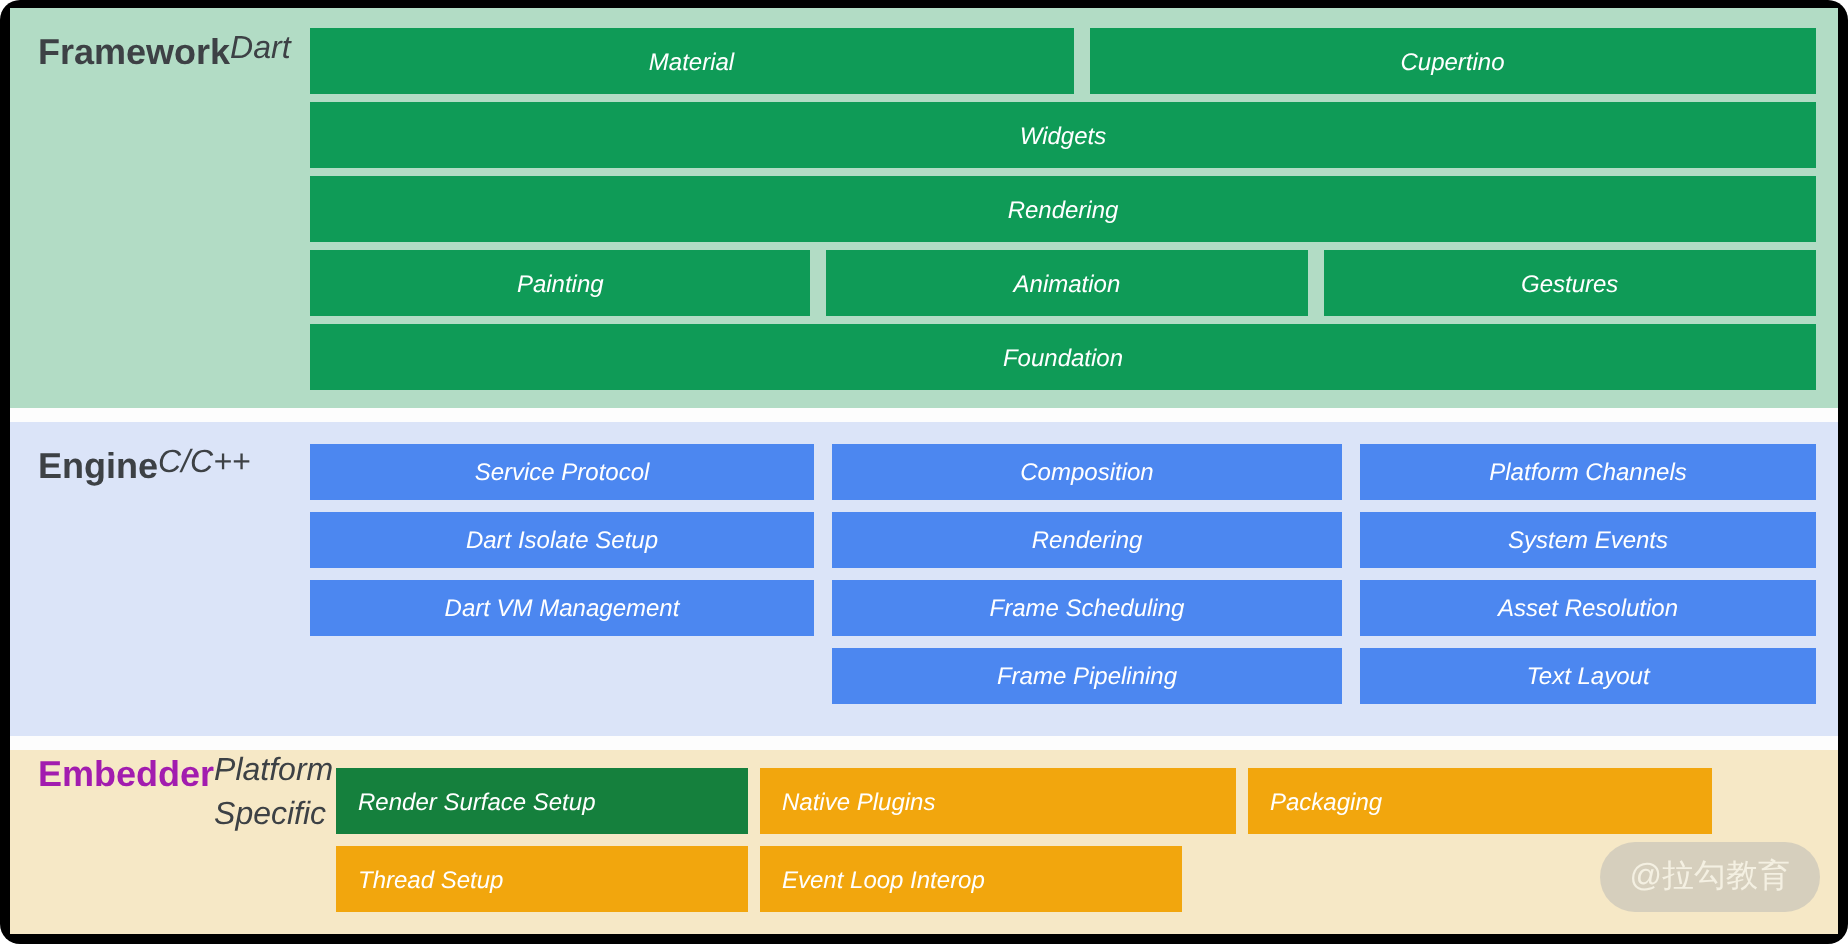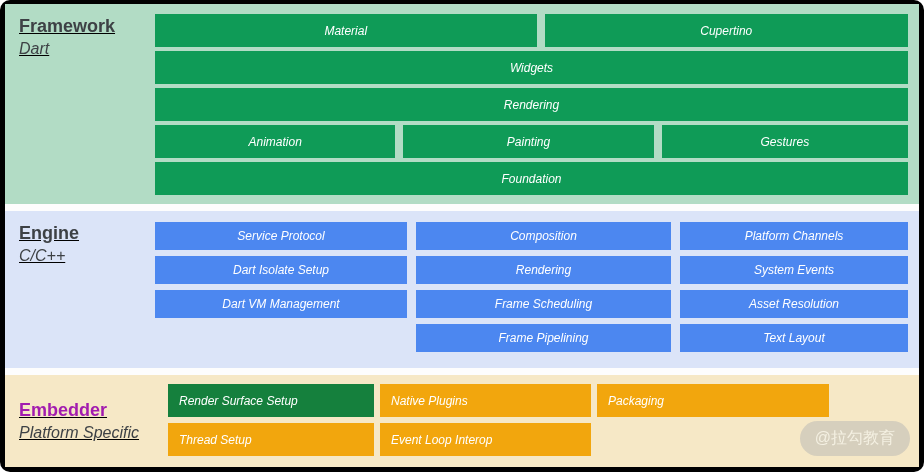--- a/index.html
+++ b/index.html
@@ -8,21 +8,21 @@
     background:#000;border-radius:10px;
     padding:4px 5px 5px 5px;
     position:relative;overflow:hidden;
   }
   .stack{width:100%;height:100%;display:flex;flex-direction:column;}
   .gap{height:7px;flex:0 0 auto;}
   .section{display:flex;flex:0 0 auto;box-sizing:border-box;}
   .section-framework{height:200px;}
   .section-engine{height:157px;}
   .section-embedder{height:92px;position:relative;}
-  .label{flex:0 0 auto;box-sizing:border-box;padding-left:14px;display:flex;flex-direction:column;text-decoration:underline;}
+  .label{flex:0 0 auto;box-sizing:border-box;padding-left:14px;display:flex;flex-direction:row;}
   .section-framework .label,.section-engine .label{width:150px;padding-top:10px;}
   .section-embedder .label{width:163px;justify-content:center;}
   .label .title{font-size:18px;font-weight:bold;line-height:24px;}
   .label .subtitle{font-size:16px;font-style:italic;line-height:22px;}
   .blocks{flex:1;display:flex;flex-direction:column;box-sizing:border-box;}
   .section-framework .blocks{padding:10px 11px 0 0;}
   .section-engine .blocks{padding:11px 11px 0 0;}
   .section-embedder .blocks{padding:9px 11px 0 0;}
   .row{display:flex;flex:0 0 auto;}
   .section-framework .row{height:33px;margin-bottom:4px;gap:8px;}
@@ -55,22 +55,22 @@
             <div class="block" style="background: rgb(15, 155, 87); color: rgb(255, 255, 255); flex: 381 1 0px;">Material</div>
             <div class="block" style="background: rgb(15, 155, 87); color: rgb(255, 255, 255); flex: 363 1 0px;">Cupertino</div>
           </div>
           <div class="row">
             <div class="block" style="background: rgb(15, 155, 87); color: rgb(255, 255, 255); flex: 1 1 0px; text-align: center;">Widgets</div>
           </div>
           <div class="row">
             <div class="block" style="background: rgb(15, 155, 87); color: rgb(255, 255, 255); flex: 1 1 0px;">Rendering</div>
           </div>
           <div class="row">
+            <div class="block" style="background: rgb(15, 155, 87); color: rgb(255, 255, 255); flex: 252 1 0px;">Painting</div>
             <div class="block" style="background: rgb(15, 155, 87); color: rgb(255, 255, 255); flex: 242 1 0px;">Animation</div>
-            <div class="block" style="background: rgb(15, 155, 87); color: rgb(255, 255, 255); flex: 252 1 0px;">Painting</div>
             <div class="block" style="background: rgb(15, 155, 87); color: rgb(255, 255, 255); flex: 248 1 0px;">Gestures</div>
           </div>
           <div class="row">
             <div class="block" style="background: rgb(15, 155, 87); color: rgb(255, 255, 255); flex: 1 1 0px;">Foundation</div>
           </div>
         </div>
       </div>
       <div class="gap" style="background: rgb(253, 253, 253);"></div>
       <div class="section section-engine" style="background: rgb(219, 228, 248);">
         <div class="label">
@@ -102,21 +102,21 @@
       </div>
       <div class="gap" style="background: rgb(253, 253, 253);"></div>
       <div class="section section-embedder" style="background: rgb(246, 232, 198);">
         <div class="label">
           <div class="title" style="color: #a21caf;">Embedder</div>
           <div class="subtitle" style="color: rgb(61, 65, 69);">Platform Specific</div>
         </div>
         <div class="blocks">
           <div class="row">
             <div class="block" style="background: #15803d; color: rgb(255, 255, 255); width: 206px; flex: 0 0 auto;">Render Surface Setup</div>
-            <div class="block" style="background: rgb(242, 166, 13); color: rgb(255, 255, 255); width: 211px; flex: 0 0 auto;">Native Plugins</div>
+            <div class="block" style="background: rgb(242, 166, 13); color: rgb(255, 255, 255); width: 238px; flex: 0 0 auto;">Native Plugins</div>
             <div class="block" style="background: rgb(242, 166, 13); color: rgb(255, 255, 255); width: 232px; flex: 0 0 auto;">Packaging</div>
           </div>
           <div class="row">
             <div class="block" style="background: rgb(242, 166, 13); color: rgb(255, 255, 255); width: 206px; flex: 0 0 auto;">Thread Setup</div>
             <div class="block" style="background: rgb(242, 166, 13); color: rgb(255, 255, 255); width: 211px; flex: 0 0 auto;">Event Loop Interop</div>
           </div>
         </div>
         <div class="watermark" style="background: rgb(214, 207, 189); color: rgb(244, 240, 226);">@拉勾教育</div>
       </div>
     </div>

